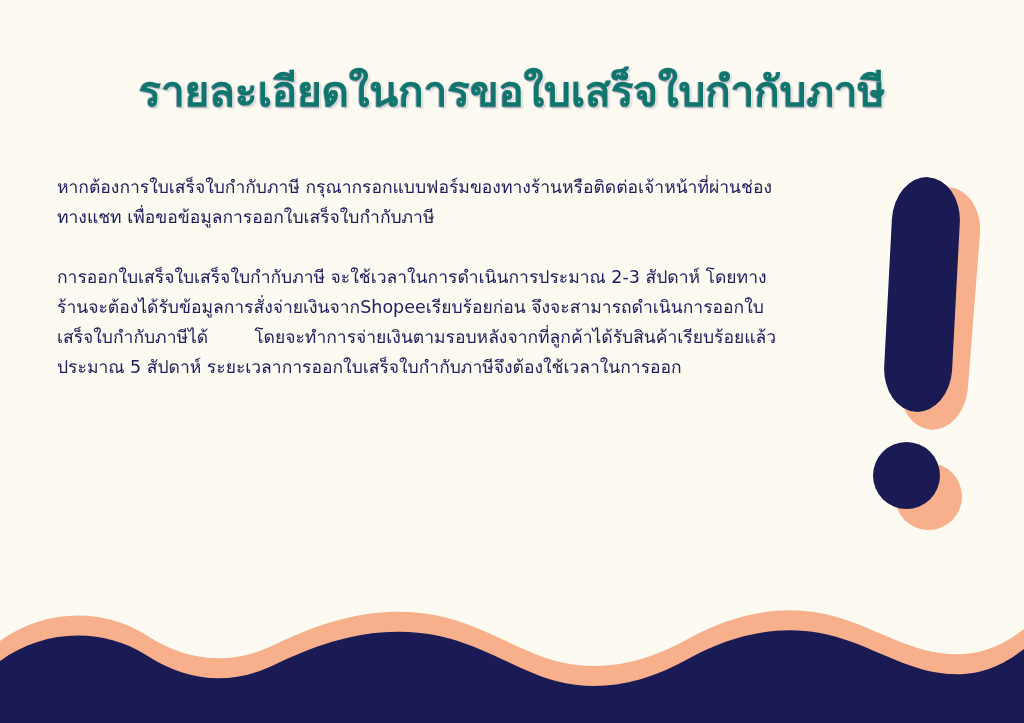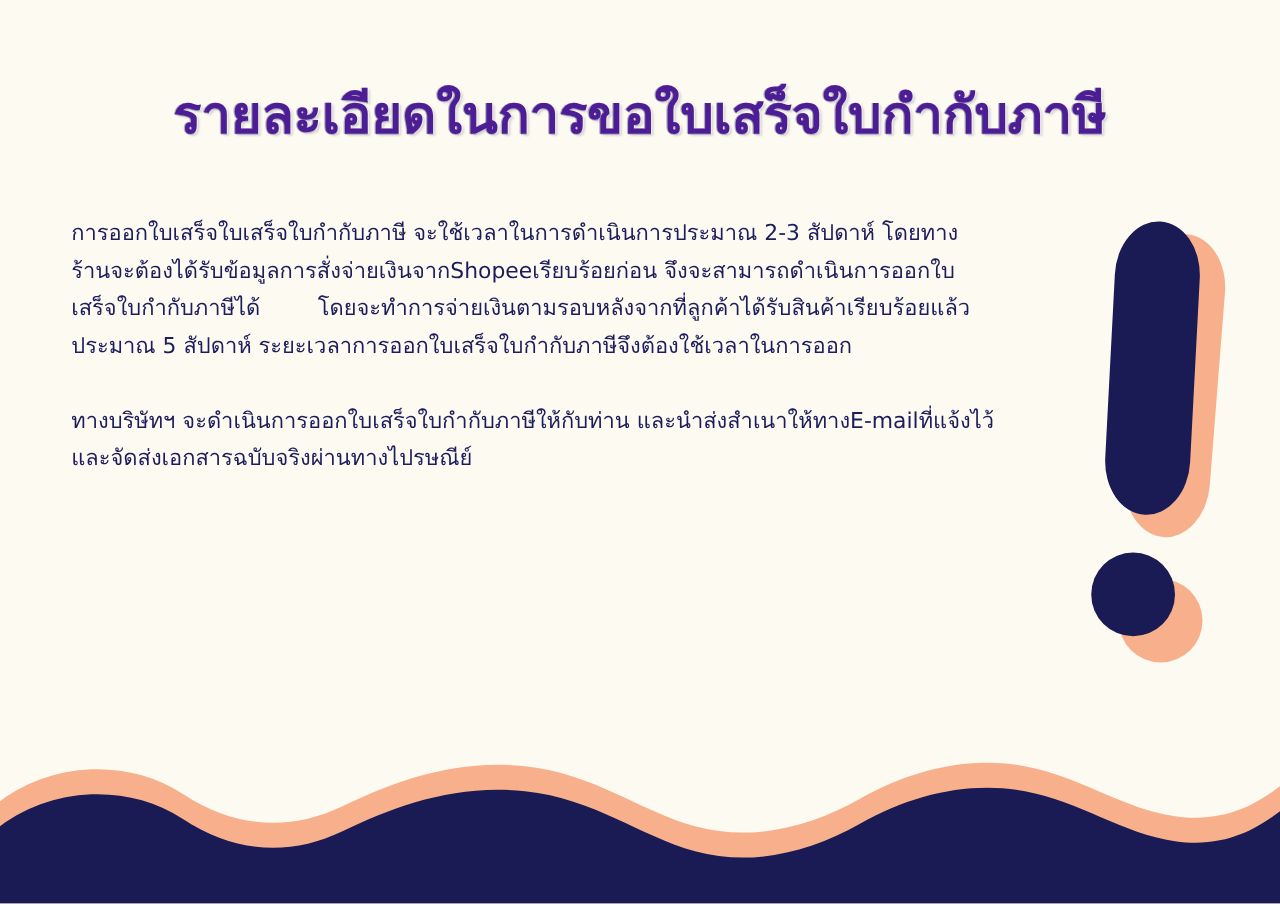--- a/index.html
+++ b/index.html
@@ -33,21 +33,21 @@
     width:1024px;
     text-align:center;
   }
 
   #page-title {
     display:inline-block;
     font-family:"DejaVu Sans","Liberation Sans",sans-serif;
     font-size:42px;
     font-weight:bold;
     line-height:52px;
-    color:#4c1d95;
+    color:#0f766e;
     letter-spacing:0px;
     text-shadow:
        1px 0 0 rgba(253,251,241,0.55),
       -1px 0 0 rgba(32,32,94,0.35),
        0 1px 0 rgba(32,32,94,0.25),
        2px 2px 2px rgba(32,32,94,0.18);
     white-space:nowrap;
   }
 
   
@@ -134,28 +134,28 @@
 <body>
 
 <div id="slide">
 
   <div id="title-wrap">
     <h1 id="page-title">รายละเอียดในการขอใบเสร็จใบกำกับภาษี</h1>
   </div>
 
   <div id="body-copy">
 
+    <p class="para">
+      <span>หากต้องการใบเสร็จใบกำกับภาษี กรุณากรอกแบบฟอร์มของทางร้านหรือติดต่อเจ้าหน้าที่ผ่านช่องทางแชท เพื่อขอข้อมูลการออกใบเสร็จใบกำกับภาษี</span>
+    </p>
 
     <p class="para">
       <span>การออกใบเสร็จใบเสร็จใบกำกับภาษี จะใช้เวลาในการดำเนินการประมาณ 2-3 สัปดาห์ โดยทางร้านจะต้องได้รับข้อมูลการสั่งจ่ายเงินจากShopeeเรียบร้อยก่อน จึงจะสามารถดำเนินการออกใบเสร็จใบกำกับภาษีได้</span><span class="gap"></span><span>โดยจะทำการจ่ายเงินตามรอบหลังจากที่ลูกค้าได้รับสินค้าเรียบร้อยแล้วประมาณ 5 สัปดาห์ ระยะเวลาการออกใบเสร็จใบกำกับภาษีจึงต้องใช้เวลาในการออก</span>
     </p>
 
-    <p class="para">
-      <span>ทางบริษัทฯ จะดำเนินการออกใบเสร็จใบกำกับภาษีให้กับท่าน และนำส่งสำเนาให้ทางE-mailที่แจ้งไว้ และจัดส่งเอกสารฉบับจริงผ่านทางไปรษณีย์</span>
-    </p>
 
 
   </div>
 
   <div id="exclamation">
     <div class="ex-bar shadow"></div>
     <div class="ex-dot shadow"></div>
     <div class="ex-bar front"></div>
     <div class="ex-dot front"></div>
   </div>

